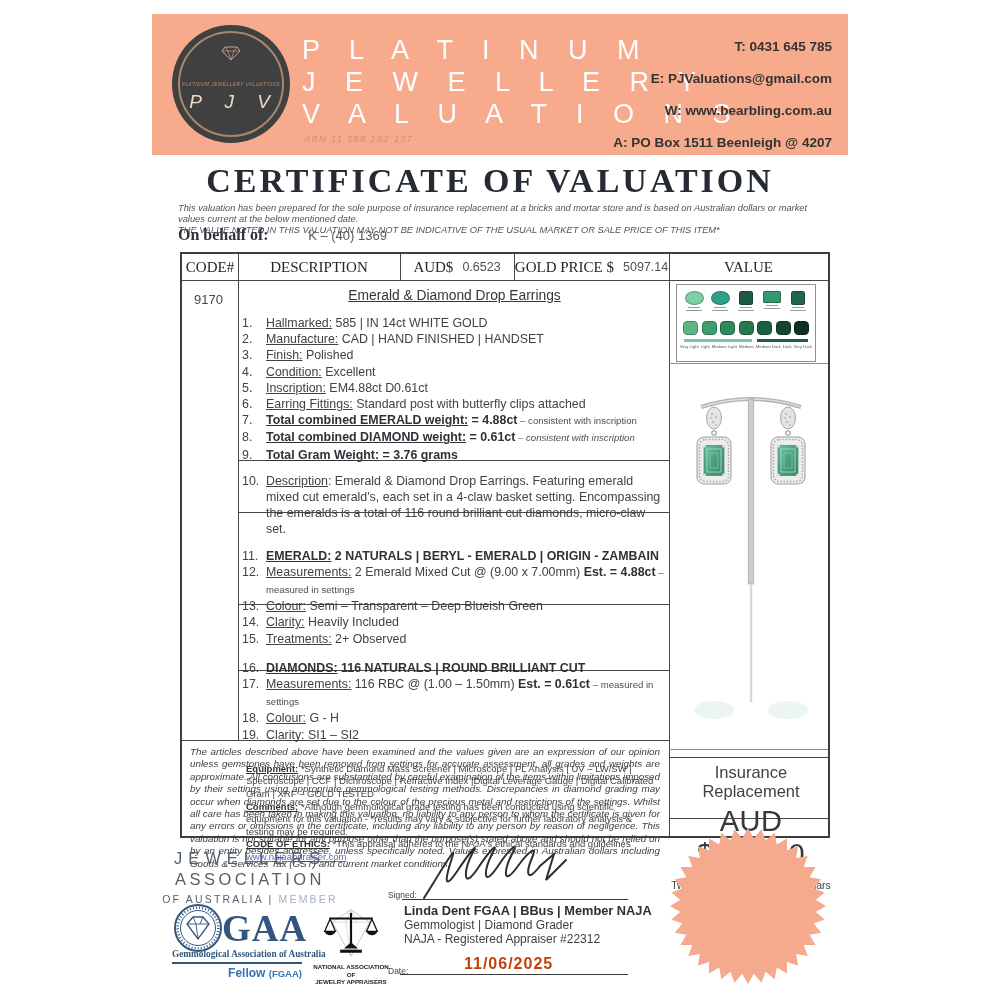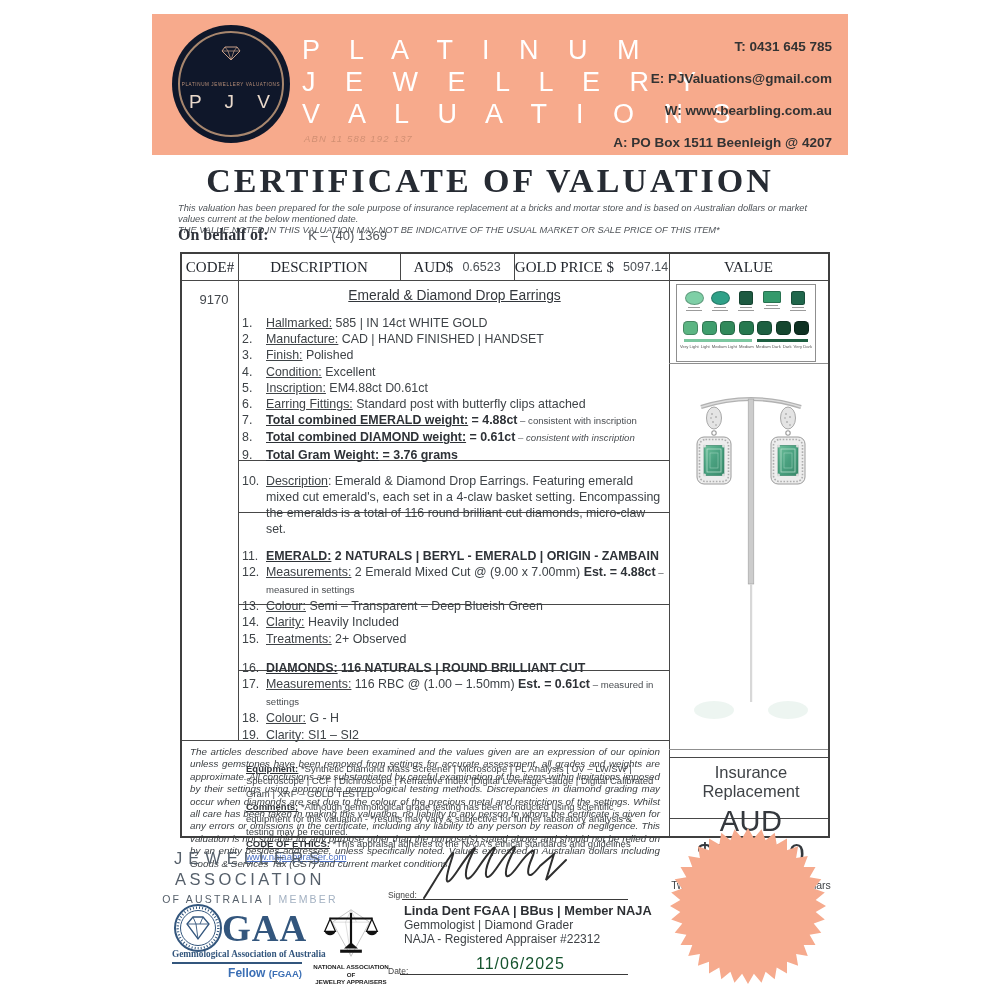--- a/index.html
+++ b/index.html
@@ -2,21 +2,21 @@
 <html style="--salmon: #f7aa8c; --seal: #f6aa8d; --gaablue: #33567d;"><head>
 <meta charset="utf-8">
 <style>
   html,body{margin:0;padding:0;background:#fff;}
   #page{position:relative;width:1000px;height:1000px;background:#fff;overflow:hidden;
         font-family:"Liberation Sans",sans-serif;color:#3e4347;}
   .abs{position:absolute;}
 
   
   #band{left:152px;top:14px;width:696px;height:141px;background:var(--salmon);}
-  #logo{left:20px;top:11px;width:118px;height:118px;border-radius:50%;background:#0f172a;}
+  #logo{left:20px;top:11px;width:118px;height:118px;border-radius:50%;background:#404040;font-style:italic;}
   #logo .ring{position:absolute;left:6px;top:6px;right:6px;bottom:6px;border:2px solid #a8876e;border-radius:50%;}
   #logo .dia{position:absolute;left:0;right:0;top:21px;text-align:center;}
   #logo .tiny{position:absolute;left:0;right:0;top:57px;text-align:center;font-size:4.6px;letter-spacing:.6px;color:#b99078;}
   #logo .pjv{position:absolute;left:6px;right:0;top:66px;text-align:center;font-size:19px;letter-spacing:9px;color:#e9d9cb;}
   #coname{left:150px;top:20px;color:#fff;font-size:27px;letter-spacing:11px;line-height:32px;white-space:nowrap;}
   #abn{left:152px;top:119px;color:#d18f73;font-size:9.5px;letter-spacing:1.2px;font-style:italic;}
   #contacts{right:16px;top:25px;text-align:right;font-size:13.5px;font-weight:700;color:#333;display:flex;flex-direction:column;gap:17px;}
 
   
   #title{left:0;top:162px;width:980px;text-align:center;font-family:"Liberation Serif",serif;
@@ -26,21 +26,21 @@
   #behalf .lbl{font-family:"Liberation Serif",serif;font-weight:700;font-size:16px;color:#2f333b;}
   #behalf .val{font-size:13px;color:#53575c;margin-left:35px;}
 
   
   #tbl{left:180px;top:252px;width:650px;height:586px;border:2px solid #3f3f3f;box-sizing:border-box;}
   .vline,.hline{position:absolute;background:#474747;}
   .vline{width:1.4px;} .hline{height:1.4px;}
   .thead{position:absolute;top:0;height:26px;display:flex;align-items:center;justify-content:center;
          font-family:"Liberation Serif",serif;font-size:15px;color:#23272e;}
   .thead .num{font-family:"Liberation Sans",sans-serif;font-size:12.5px;color:#4c5156;margin-left:9px;font-weight:400;}
-  #codeval{left:12px;top:38px;width:40px;text-align:center;font-size:13px;color:#45494e;}
+  #codeval{left:12px;top:38px;width:40px;font-size:13px;color:#45494e;}
 
   
   #desc{left:58px;top:27px;width:429px;}
   #itemtitle{text-align:center;font-size:13.8px;color:#33373c;margin:7px 0 9px 0;}
   #itemtitle span{text-decoration:underline;}
   .itm{display:flex;font-size:12.4px;line-height:16.2px;}
   .itm .num{flex:0 0 24px;padding-left:2px;}
   .itm .segs{flex:1;padding-right:4px;}
   .u{text-decoration:underline;}
   .b{font-weight:700;color:#2e3237;}
@@ -97,21 +97,21 @@
   #naja .txt{font-size:6.2px;font-weight:700;color:#222;line-height:7.5px;margin-top:1px;}
   #sig{left:388px;top:840px;width:250px;}
   #sig .siglabel{position:absolute;left:0;top:50px;font-size:8.5px;color:#444;}
   #sig .sigline{position:absolute;left:14px;top:59px;width:226px;height:1.3px;background:#3a3a3a;}
   #sig svg{position:absolute;left:30px;top:-4px;}
   #sig .name{position:absolute;left:16px;top:63px;font-size:12.8px;font-weight:700;color:#2c2f33;white-space:nowrap;}
   #sig .role{position:absolute;left:16px;top:78px;font-size:12px;color:#3b3f43;}
   #sig .reg{position:absolute;left:16px;top:92px;font-size:12px;color:#3b3f43;}
   #sig .datelabel{position:absolute;left:0;top:126px;font-size:8.5px;color:#444;}
   #sig .dateline{position:absolute;left:12px;top:134px;width:228px;height:1.3px;background:#3a3a3a;}
-  #sig .dateval{position:absolute;left:88px;top:115px;font-size:16px;color:#14532d;letter-spacing:1px;}
+  #sig .dateval{position:absolute;left:76px;top:115px;font-size:16px;color:#c2410c;letter-spacing:1px;font-weight:bold;}
   #seal{left:668px;top:826px;}
 </style>
 </head>
 <body>
 
 <div id="page">
 
   <div class="abs" id="band">
     <div class="abs" id="logo">
       <div class="ring"></div>

